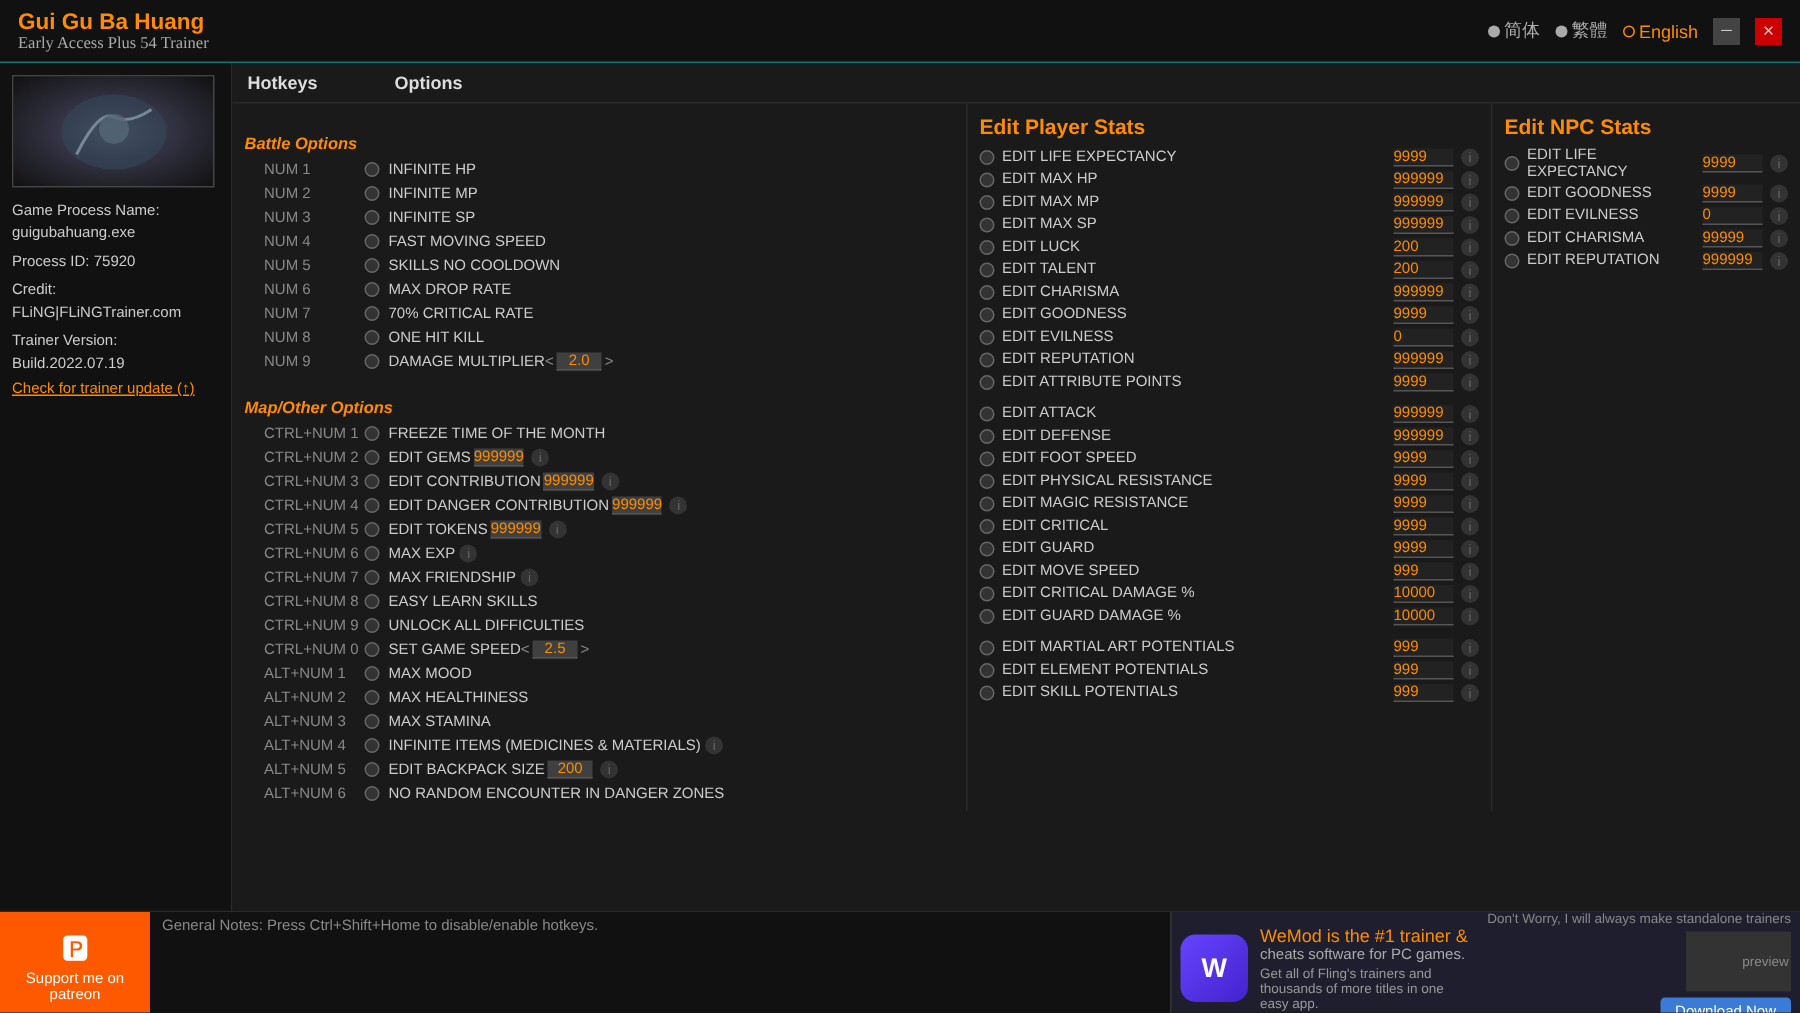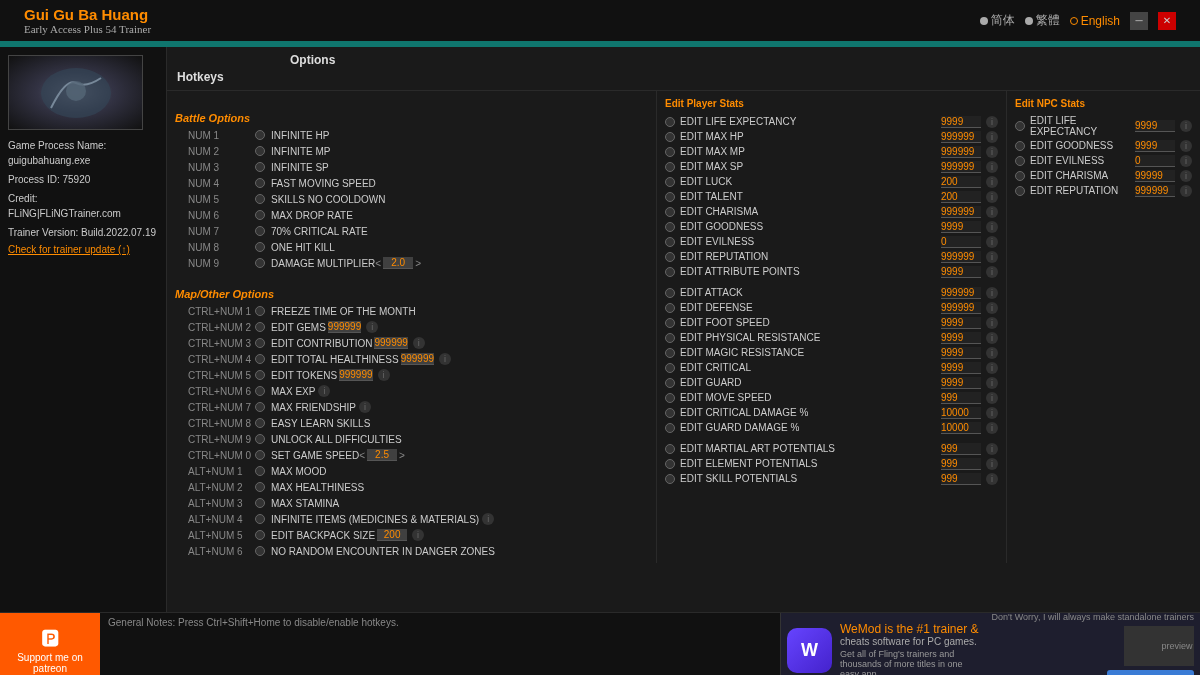--- a/index.html
+++ b/index.html
@@ -8,25 +8,25 @@
       color: #c8c8c8;
       font-family: Arial, sans-serif;
       font-size: 11px;
       width: 1200px;
       height: 675px;
       overflow: hidden;
     }
     
     #header {
       background: #111;
-      padding: 6px 24px;
+      padding: 6px 12px;
       display: flex;
       align-items: center;
       justify-content: space-between;
-      border-bottom: 6px solid #0f766e;
+      border-bottom: 1px solid #0f766e;
     }
     #header-left {}
     #app-title {
       color: #ff8c00;
       font-size: 15px;
       font-weight: bold;
     }
     #app-subtitle {
       color: #aaa;
       font-size: 11px;
@@ -58,21 +58,21 @@
       color: #ccc;
       width: 18px; height: 18px;
       cursor: pointer;
       font-size: 10px;
       display: flex; align-items: center; justify-content: center;
     }
     .win-btn.close { background: #c00; }
 
     
     #sidebar {
-      width: 167px;
+      width: 155px;
       background: #111;
       padding: 8px;
       flex-shrink: 0;
       border-right: 1px solid #2a2a2a;
     }
     #game-thumb {
       width: 135px;
       height: 75px;
       background: linear-gradient(135deg, #223 0%, #445 50%, #223 100%);
       border: 1px solid #444;
@@ -183,21 +183,21 @@
     }
 
     
     #player-panel {
       width: 350px;
       padding: 4px 8px;
       border-right: 1px solid #2a2a2a;
     }
     .panel-header {
       color: #ff8c00;
-      font-size: 10px;
+      font-size: 14px;
       font-weight: bold;
       padding: 3px 0 5px 0;
     }
     .stat-row {
       display: flex;
       align-items: center;
       padding: 1px 0;
       min-height: 15px;
     }
     .stat-toggle {
@@ -346,21 +346,21 @@
     </div>
     <div class="sidebar-info">
       <span>Trainer Version:</span> <span>Build.2022.07.19</span>
     </div>
     <div class="sidebar-link">Check for trainer update (↑)</div>
   </div>
 
   <div id="content">
 
     <div id="col-headers">
-      <div class="col-header" style="width:113px;margin-top:17px;">Hotkeys</div>
+      <div class="col-header" style="width:98px;">Hotkeys</div>
       <div class="col-header">Options</div>
     </div>
 
     <div id="three-cols">
 
       <div id="options-panel">
 
         <div class="section-header">Battle Options</div>
 
         <div class="option-row">
@@ -429,21 +429,21 @@
         <div class="option-row">
           <span class="hotkey">CTRL+NUM 3</span>
           <span class="toggle-circle"></span>
           <span class="option-label">EDIT CONTRIBUTION</span>
           <span class="option-value">999999</span>
           <span class="info-btn">i</span>
         </div>
         <div class="option-row">
           <span class="hotkey">CTRL+NUM 4</span>
           <span class="toggle-circle"></span>
-          <span class="option-label">EDIT TOTAL HEALTHINESS</span>
+          <span class="option-label">EDIT DANGER CONTRIBUTION</span>
           <span class="option-value">999999</span>
           <span class="info-btn">i</span>
         </div>
         <div class="option-row">
           <span class="hotkey">CTRL+NUM 5</span>
           <span class="toggle-circle"></span>
           <span class="option-label">EDIT TOKENS</span>
           <span class="option-value">999999</span>
           <span class="info-btn">i</span>
         </div>

